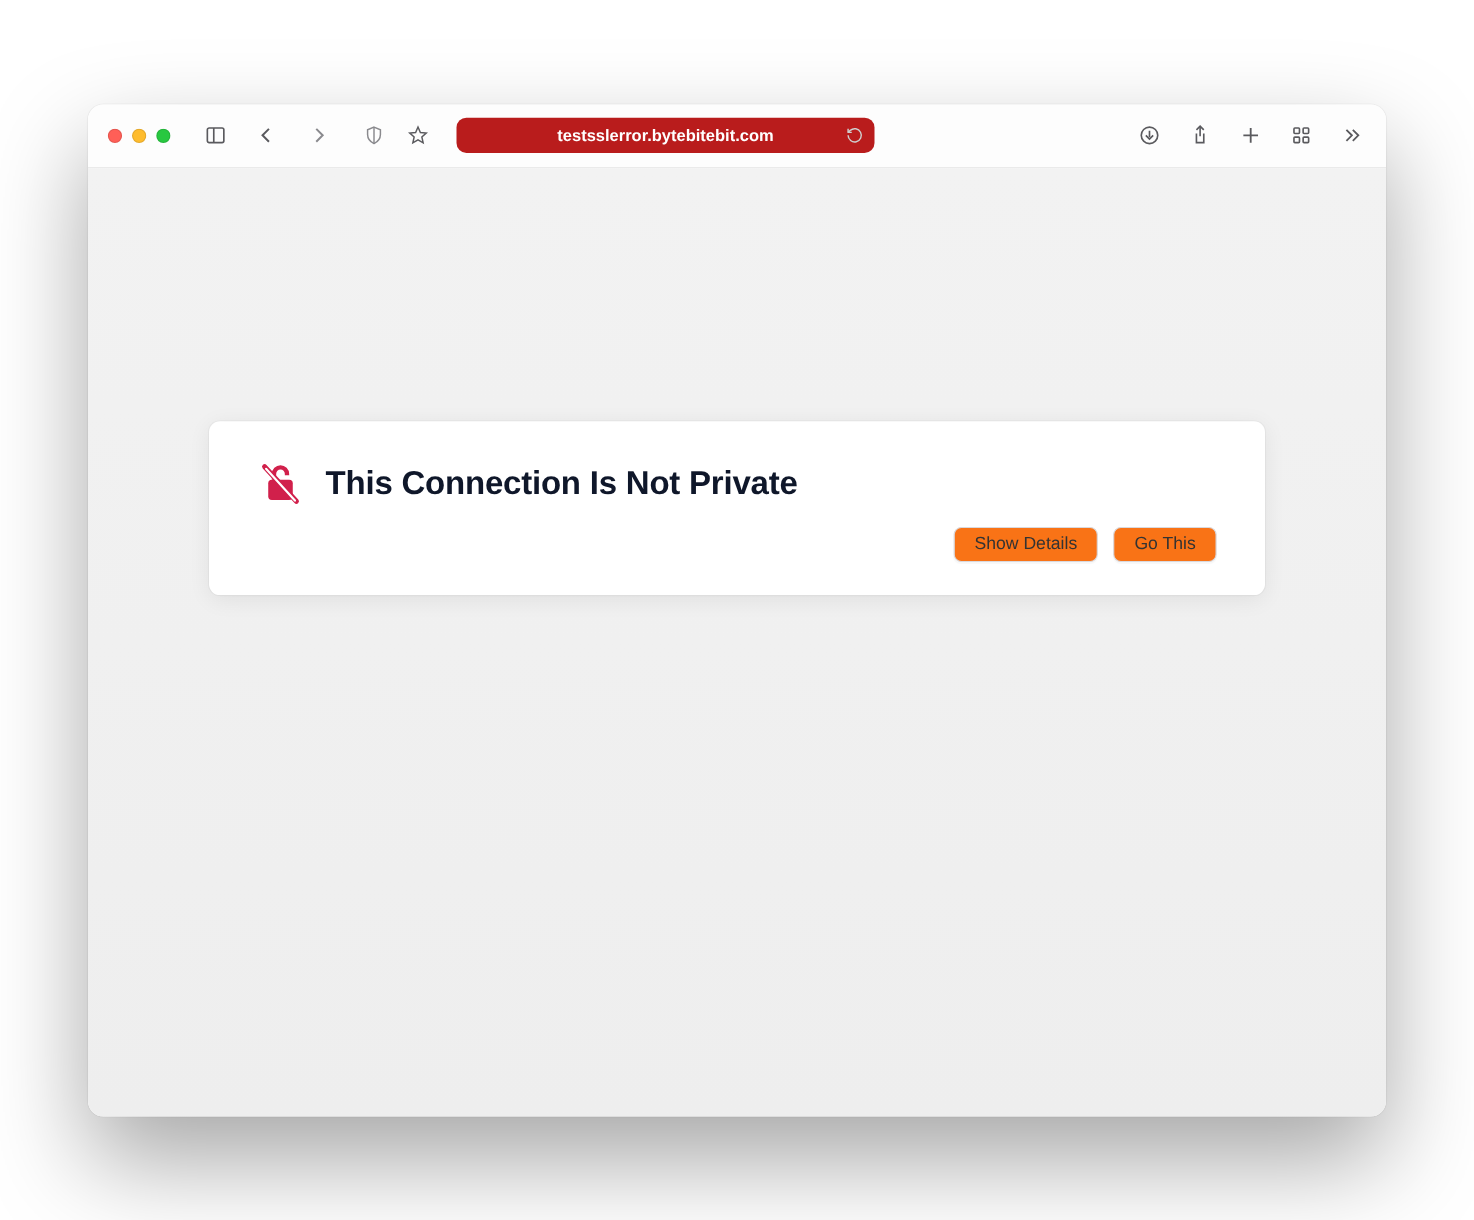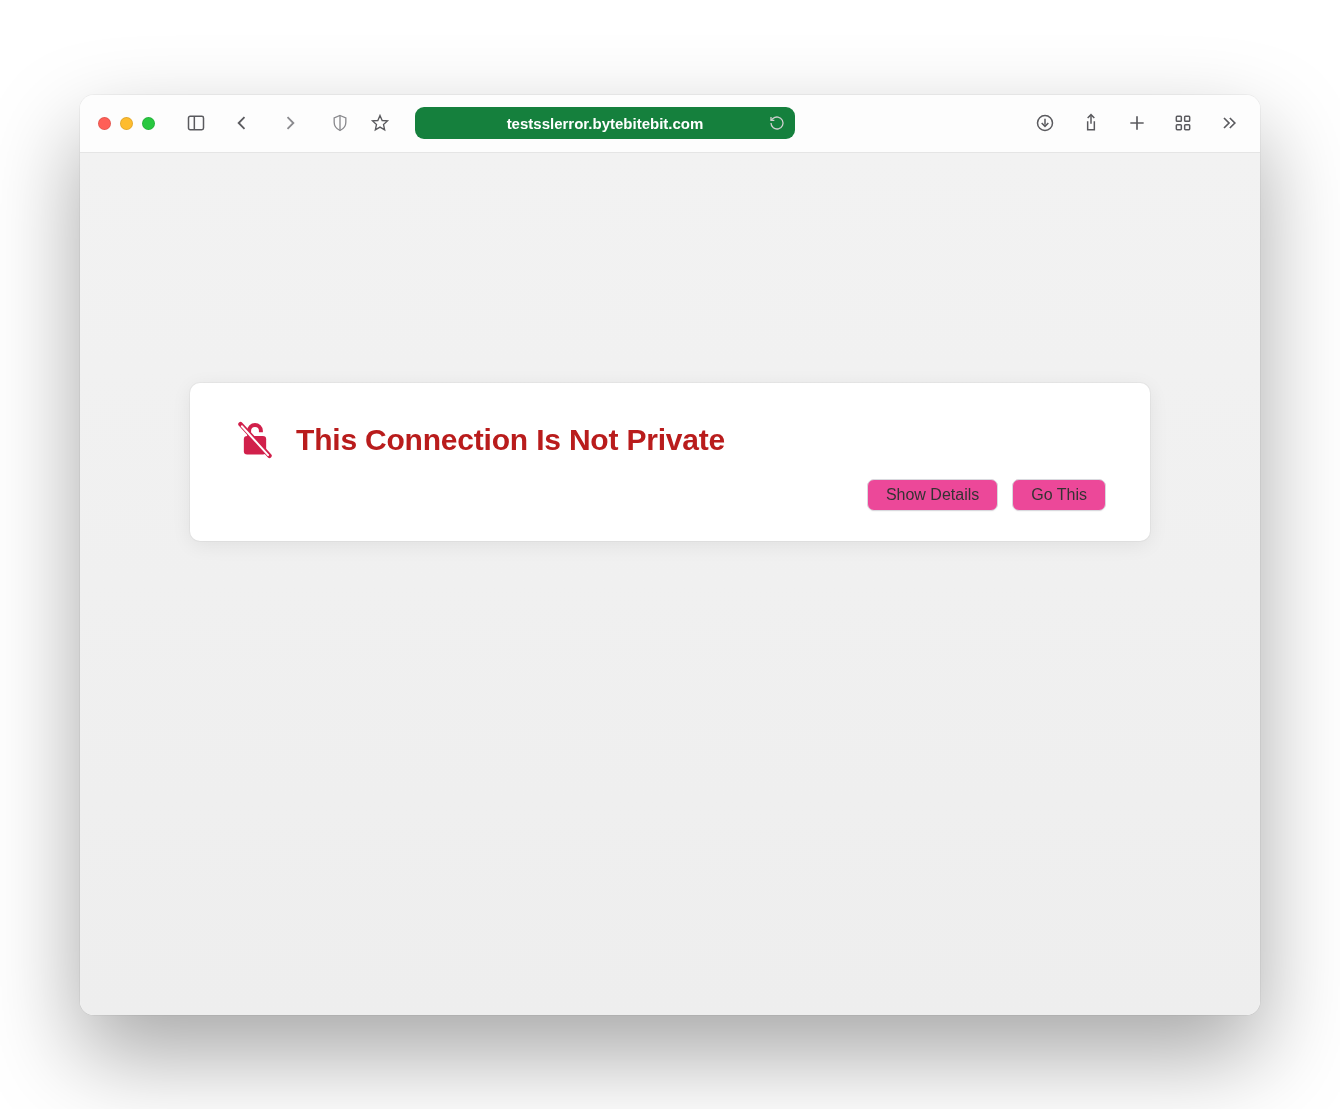--- a/index.html
+++ b/index.html
@@ -39,21 +39,21 @@
     width: 26px; height: 26px; display: flex; align-items: center; justify-content: center;
     color: #8a8a8e;
   }
   .tb-icon.darker { color: #5a5a5e; }
   .tb-icon svg { width: 20px; height: 20px; }
   .nav-group { display:flex; gap:22px; margin-left:6px; margin-right:10px;}
   .url-pill {
     flex: 0 0 auto;
     min-width: 380px;
     height: 32px;
-    background: #15803d;
+    background: #b91c1c;
     border-radius: 9px;
     display: flex;
     align-items: center;
     justify-content: center;
     color: #fff;
     font-size: 15px;
     font-weight: 600;
     position: relative;
     padding: 0 44px;
     margin: 0 8px;
@@ -70,25 +70,25 @@
   }
   .card {
     width: 960px;
     background: #fff;
     border-radius: 10px;
     box-shadow: 0 4px 20px rgba(0,0,0,0.07), 0 0 0 1px rgba(0,0,0,0.03);
     padding: 36px 44px 30px 44px;
   }
   .card-head { display: flex; align-items: center; gap: 20px; margin-bottom: 18px;}
   .lock-icon { width: 42px; height: 42px; flex-shrink:0; }
-  .title { font-size: 30px; font-weight: 700; color: #b91c1c; letter-spacing: -0.2px;}
+  .title { font-size: 30px; font-weight: 700; color: #0f172a; letter-spacing: -0.2px;}
   .body-text { font-size: 18px; line-height: 1.55; color: #57575a; margin-bottom: 24px;}
   .buttons { display: flex; gap: 14px; justify-content: flex-end; }
   .btn {
-    background: #ec4899;
+    background: #f97316;
     border: 1px solid #d9d9de;
     border-radius: 7px;
     padding: 6px 18px;
     font-size: 16px;
     color: #333;
     cursor: pointer;
     box-shadow: 0 1px 1px rgba(0,0,0,0.03);
   }
 </style>
 </head>

